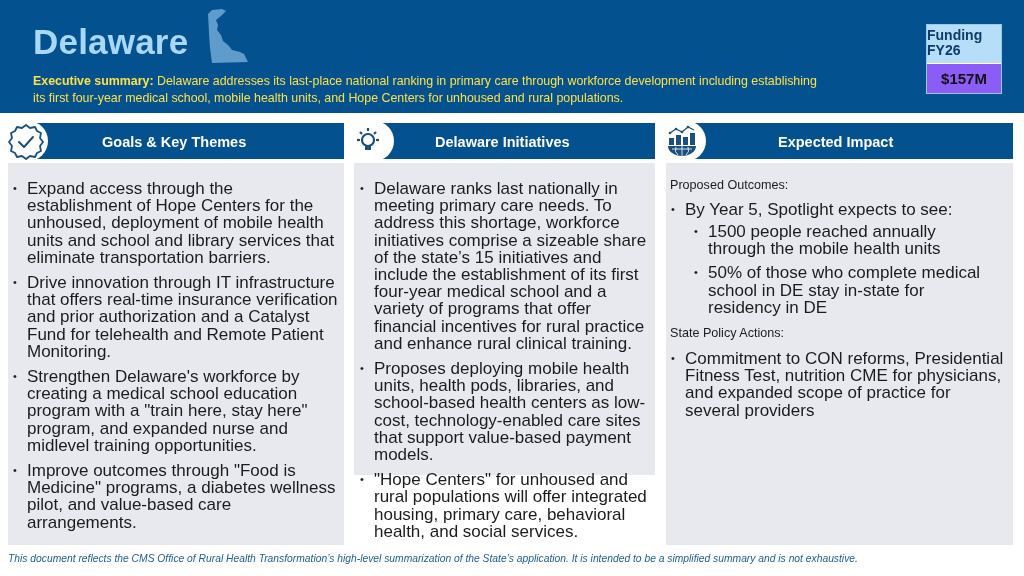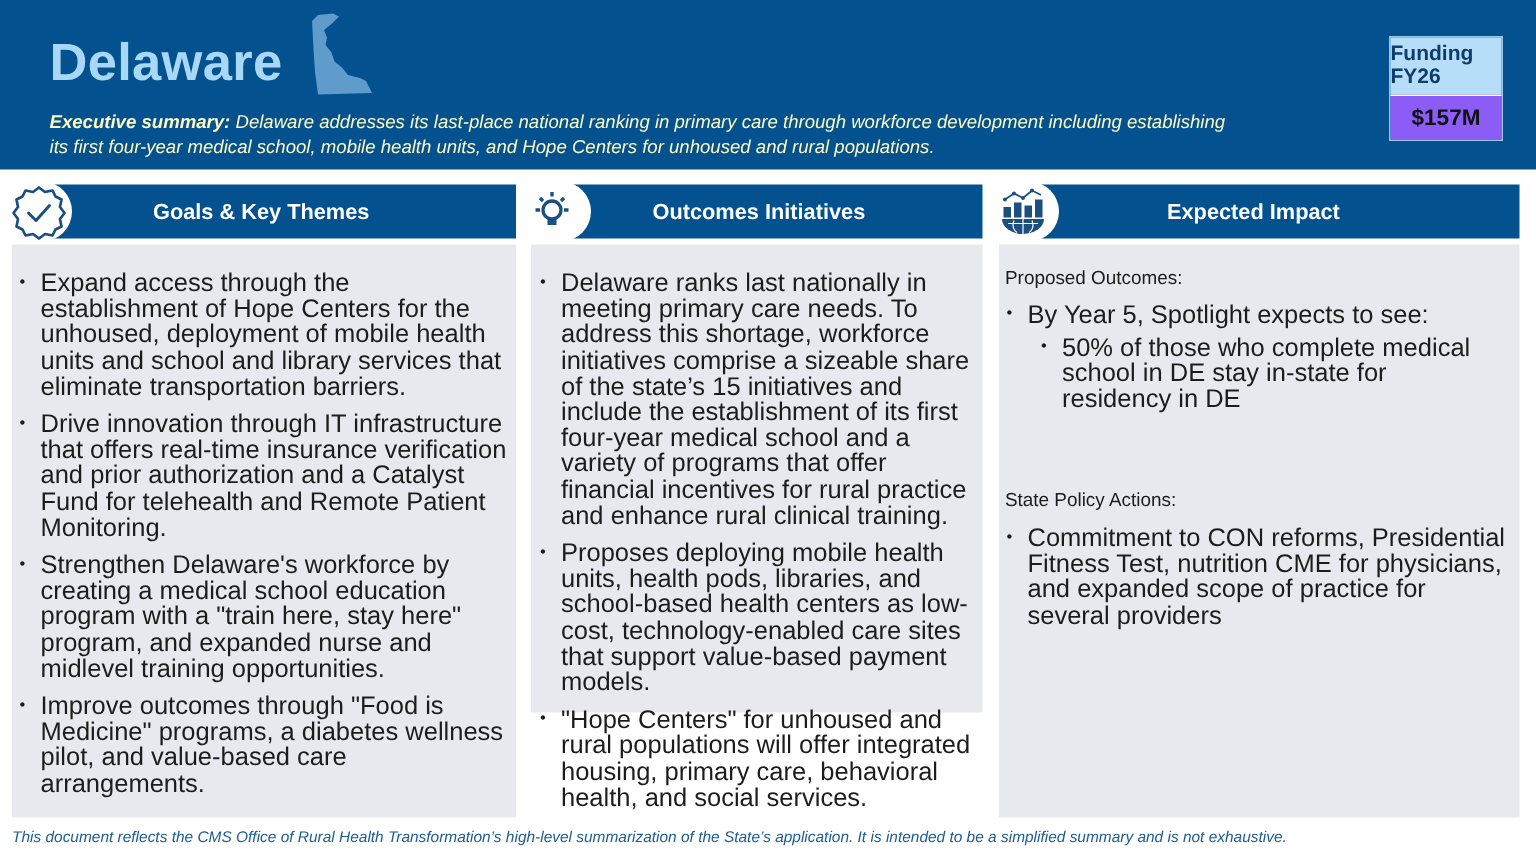--- a/index.html
+++ b/index.html
@@ -10,21 +10,21 @@
     position: absolute; left: 0; top: 0; width: 1024px; height: 113px;
     background: #03528f;
   }
   .state-title {
     position: absolute; left: 33px; top: 22px;
     font-size: 35px; font-weight: bold; color: #a8d8f6; letter-spacing: 0.2px;
   }
   .state-map { position: absolute; left: 204px; top: 8px; width: 50px; height: 56px; }
   .exec-summary {
     position: absolute; left: 33px; top: 73px; width: 790px;
-    font-size: 12.4px; line-height: 17px; color: #fef9c3; font-style: italic;
+    font-size: 12.4px; line-height: 17px; color: #fde047;
   }
   .exec-summary b { font-weight: bold; }
 
   .funding-box {
     position: absolute; left: 926px; top: 24px; width: 76px; height: 70px;
     border: 1px solid #9cc9ea;
   }
   .funding-label {
     height: 38px; background: #b7def8; color: #0e3d6b;
     font-size: 14px; font-weight: bold; text-align: left; line-height: 15px; padding-top: 3px;
@@ -116,21 +116,21 @@
       <li>Expand access through the establishment of Hope Centers for the unhoused, deployment of mobile health units and school and library services that eliminate transportation barriers.</li>
       <li>Drive innovation through IT infrastructure that offers real-time insurance verification and prior authorization and a Catalyst Fund for telehealth and Remote Patient Monitoring.</li>
       <li>Strengthen Delaware's workforce by creating a medical school education program with a "train here, stay here" program, and expanded nurse and midlevel training opportunities.</li>
       <li>Improve outcomes through "Food is Medicine" programs, a diabetes wellness pilot, and value-based care arrangements.</li>
     </ul>
   </div>
 </div>
 
 <div class="col col2">
   <div class="col-head">
-    <span class="t" style="left:81px">Outcomes Initiatives</span>
+    <span class="t" style="left:81px">Delaware Initiatives</span>
   </div>
   <div class="col-icon">
     <svg width="40" height="40" viewBox="0 0 40 40">
       <circle cx="14" cy="19" r="6" fill="none" stroke="#1b4f80" stroke-width="2.2"></circle>
       <rect x="11" y="25" width="6" height="4" fill="#1b4f80"></rect>
       <line x1="14" y1="7" x2="14" y2="10" stroke="#1b4f80" stroke-width="2.2"></line>
       <line x1="3" y1="19" x2="6" y2="19" stroke="#1b4f80" stroke-width="2.2"></line>
       <line x1="22" y1="19" x2="25" y2="19" stroke="#1b4f80" stroke-width="2.2"></line>
       <line x1="6" y1="11" x2="8" y2="13" stroke="#1b4f80" stroke-width="2.2"></line>
       <line x1="22" y1="11" x2="20" y2="13" stroke="#1b4f80" stroke-width="2.2"></line>
@@ -163,20 +163,21 @@
       <path d="M2 25 L30 25 A14 10 0 0 1 2 25 Z" fill="#1b4f80"></path>
       <path d="M6 28 L26 28 M16 25 L16 35 M10 26 Q8 31 12 34 M22 26 Q24 31 20 34" stroke="#ffffff" stroke-width="0.8" fill="none"></path>
     </svg>
   </div>
   <div class="col-body">
     <div class="impact-h outcomes-h">Proposed Outcomes:</div>
     <ul class="blist outcomes-list">
       <li>By Year 5, Spotlight expects to see:</li>
     </ul>
     <ul class="blist sub-list">
+      <li>1500 people reached annually through the mobile health units</li>
       <li>50% of those who complete medical school in DE stay in-state for residency in DE</li>
     </ul>
     <div class="impact-h policy-h">State Policy Actions:</div>
     <ul class="blist policy-list">
       <li>Commitment to CON reforms, Presidential Fitness Test, nutrition CME for physicians, and expanded scope of practice for several providers</li>
     </ul>
   </div>
 </div>
 
 <div class="footer">This document reflects the CMS Office of Rural Health Transformation’s high-level summarization of the State’s application. It is intended to be a simplified summary and is not exhaustive.</div>

